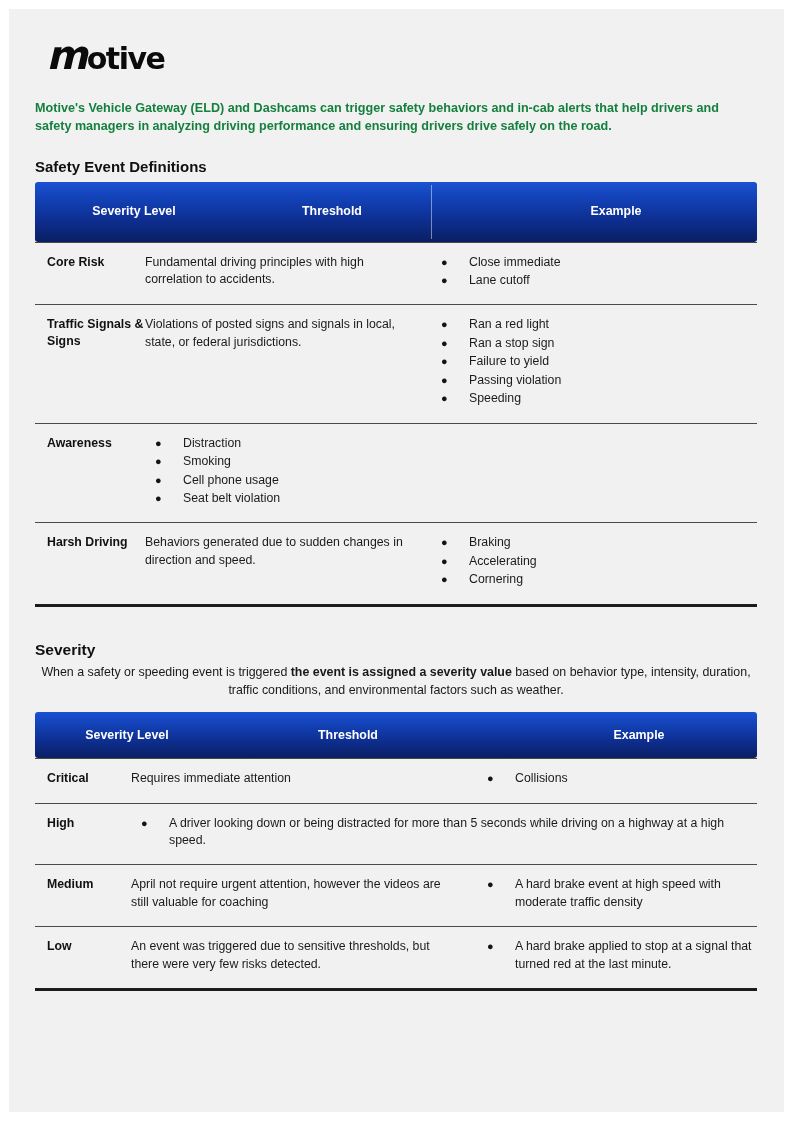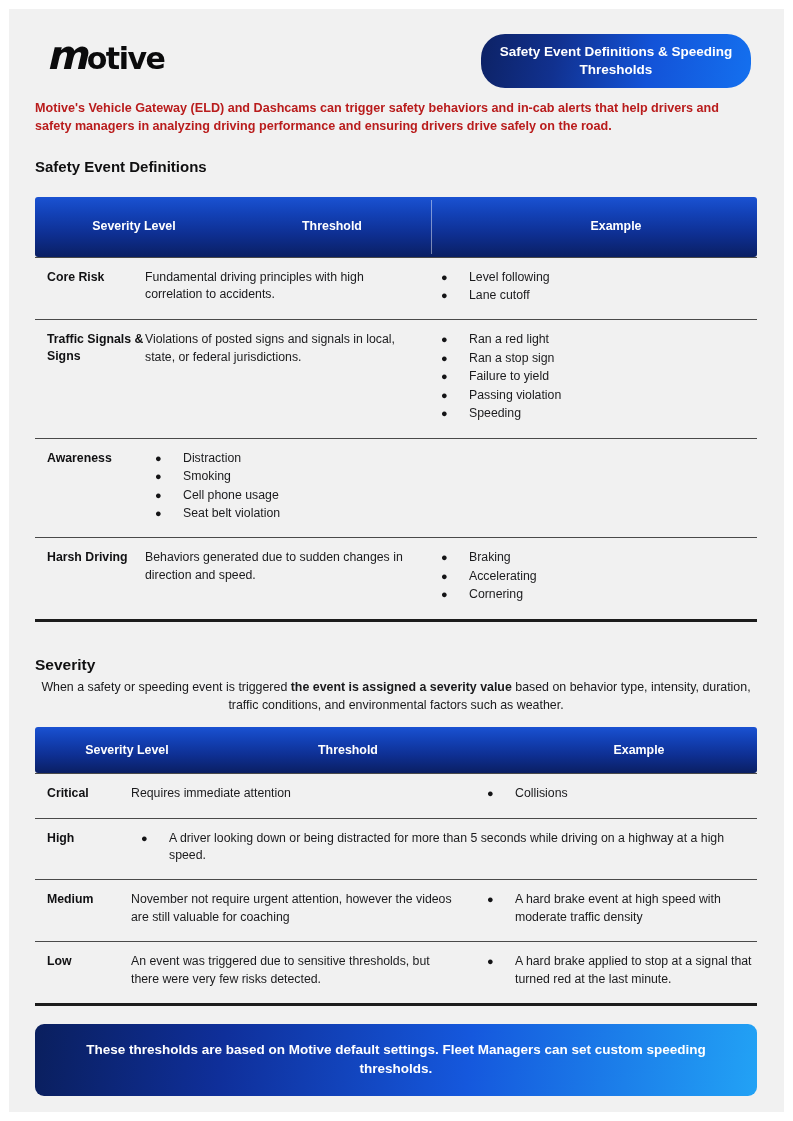--- a/index.html
+++ b/index.html
@@ -76,27 +76,27 @@
     font-weight: 700;
     line-height: 1.35;
     box-sizing: border-box;
   }
 
   
   .intro {
     margin: 12px 26px 0 12px;
     font-size: 12.6px;
     font-weight: 600;
-    color: #b91c1c;
+    color: #15803d;
     line-height: 1.45;
   }
 
   
   .section-title {
-    margin: 22px 0 22px 12px;
+    margin: 22px 0 7px 12px;
     font-size: 15px;
     font-weight: 700;
     color: #101011;
   }
   .severity-title {
     margin: 34px 0 2px 12px;
     font-size: 15.5px;
     font-weight: 700;
     color: #101011;
   }
@@ -216,42 +216,41 @@
 <body>
 
 <div class="page">
   <div class="inner">
 
     <div class="header">
       <div class="logo">
         <span class="logo-m">m</span>
           <span class="logo-rest">otive</span>
       </div>
-      <div class="badge">Safety Event Definitions &amp; Speeding Thresholds</div>
     </div>
 
     <div class="intro">Motive's Vehicle Gateway (ELD) and Dashcams can trigger safety behaviors and in-cab alerts that help drivers and safety managers in analyzing driving performance and ensuring drivers drive safely on the road.</div>
 
     <div class="section-title">Safety Event Definitions</div>
 
     <div class="tbl t1">
       <div class="thead h1">
         <div class="cell col-sev">Severity Level</div>
         <div class="cell col-thr">Threshold</div>
         <div class="cell col-ex">Example</div>
         <div class="divider"></div>
       </div>
 
       <div class="trow">
         <div class="c-sev">Core Risk</div>
         <div class="c-thr">Fundamental driving principles with high correlation to accidents.</div>
         <div class="c-ex">
           <div class="bul">
               <span class="dot">●</span>
-              <span class="btxt">Level following</span>
+              <span class="btxt">Close immediate</span>
             </div>
           <div class="bul">
               <span class="dot">●</span>
               <span class="btxt">Lane cutoff</span>
             </div>
         </div>
       </div>
 
       <div class="trow">
         <div class="c-sev">Traffic Signals &amp; Signs</div>
@@ -348,37 +347,36 @@
         <div class="c-ex">
           <div class="bul">
               <span class="dot">●</span>
               <span class="btxt">A driver looking down or being distracted for more than 5 seconds while driving on a highway at a high speed.</span>
             </div>
         </div>
       </div>
 
       <div class="trow">
         <div class="c-sev">Medium</div>
-        <div class="c-thr">November not require urgent attention, however the videos are still valuable for coaching</div>
+        <div class="c-thr">April not require urgent attention, however the videos are still valuable for coaching</div>
         <div class="c-ex">
           <div class="bul">
               <span class="dot">●</span>
               <span class="btxt">A hard brake event at high speed with moderate traffic density</span>
             </div>
         </div>
       </div>
 
       <div class="trow">
         <div class="c-sev">Low</div>
         <div class="c-thr">An event was triggered due to sensitive thresholds, but there were very few risks detected.</div>
         <div class="c-ex">
           <div class="bul">
               <span class="dot">●</span>
               <span class="btxt">A hard brake applied to stop at a signal that turned red at the last minute.</span>
             </div>
         </div>
       </div>
     </div>
 
-    <div class="callout">These thresholds are based on Motive default settings. Fleet Managers can set custom speeding thresholds.</div>
 
   </div>
 </div>
 
 </body></html>

